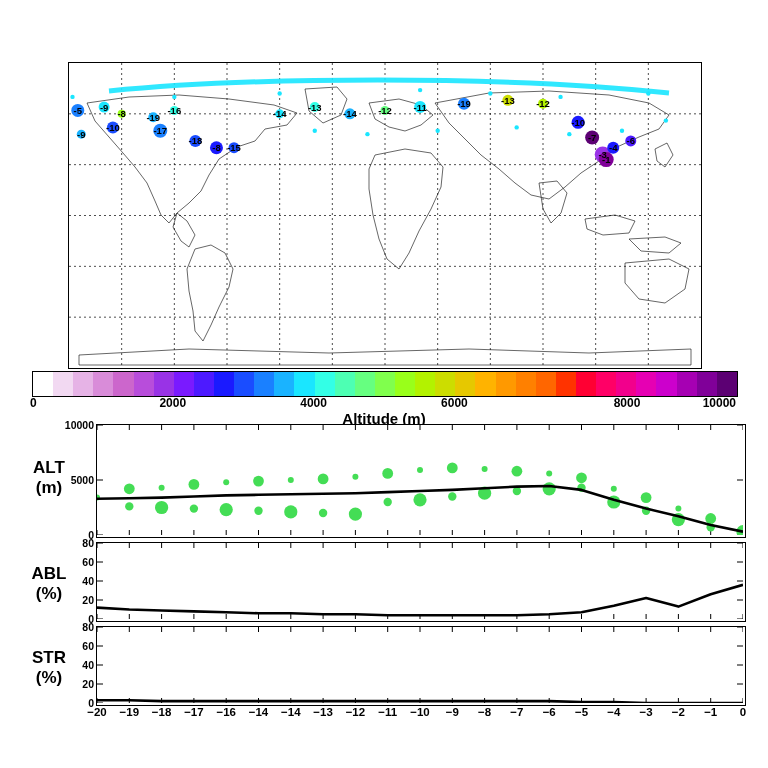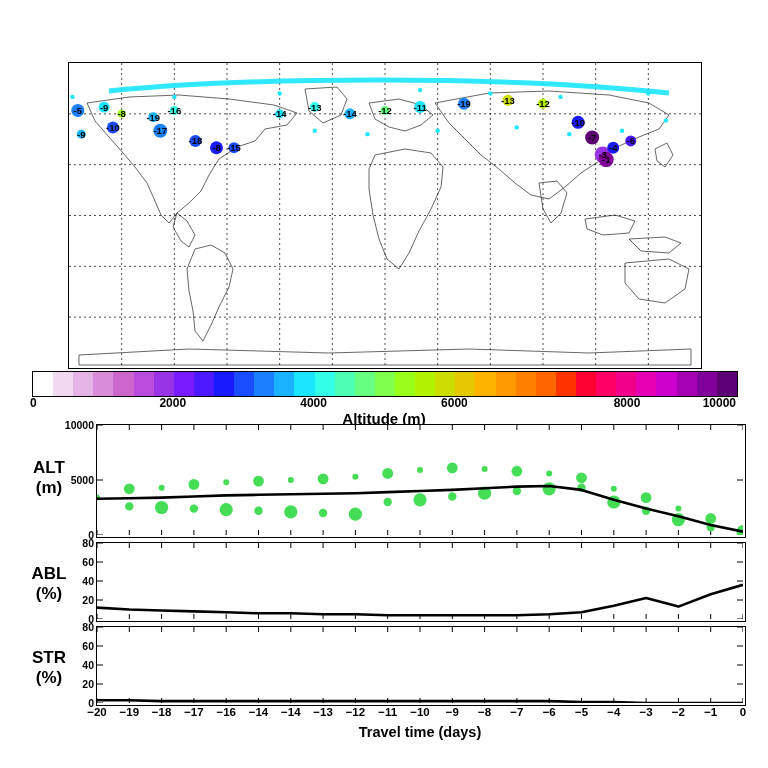--- a/index.html
+++ b/index.html
@@ -534,14 +534,13 @@
       <span style="left: 388.6px;">−8</span>
       <span style="left: 420.9px;">−7</span>
       <span style="left: 453.2px;">−6</span>
       <span style="left: 485.5px;">−5</span>
       <span style="left: 517.8px;">−4</span>
       <span style="left: 550.1px;">−3</span>
       <span style="left: 582.4px;">−2</span>
       <span style="left: 614.7px;">−1</span>
       <span style="left: 647px;">0</span>
     </div>
-  <div id="xlabel">Travel time (days)</div>
 </div>
 
 </body></html>

